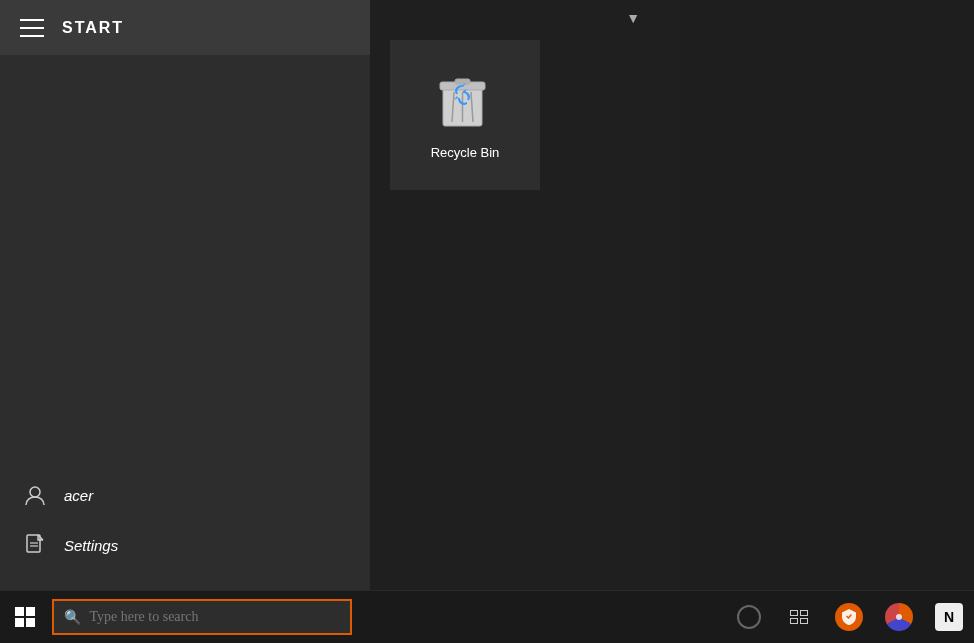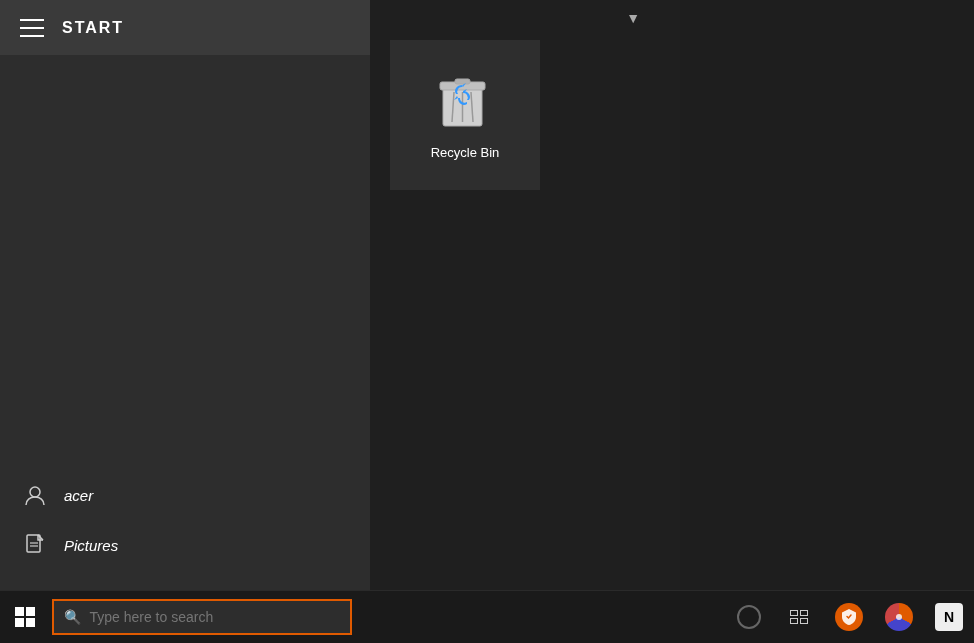--- a/index.html
+++ b/index.html
@@ -215,21 +215,21 @@
       margin-right: 8px;
     }
 
     #search-input-field {
       background: transparent;
       border: none;
       outline: none;
       color: #888888;
       font-size: 14px;
       width: 100%;
-      font-family: Liberation Sans, sans-serif;
+      font-family: Liberation Serif, serif;
     }
 
     
     #taskbar-right {
       margin-left: auto;
       display: flex;
       align-items: center;
       gap: 0;
     }
 
@@ -349,21 +349,21 @@
         <div class="menu-item">
           <div class="item-icon">
             <svg width="20" height="22" viewBox="0 0 20 22" fill="none">
               <rect x="2" y="1" width="13" height="17" rx="1" stroke="#cccccc" stroke-width="1.5" fill="none"></rect>
               <path d="M13 1l5 5" stroke="#cccccc" stroke-width="1.5"></path>
               <path d="M13 1v5h5" stroke="#cccccc" stroke-width="1.5" fill="none"></path>
               <line x1="5" y1="9" x2="13" y2="9" stroke="#cccccc" stroke-width="1.2"></line>
               <line x1="5" y1="12" x2="13" y2="12" stroke="#cccccc" stroke-width="1.2"></line>
             </svg>
           </div>
-          <span class="item-label">Pictures</span>
+          <span class="item-label">Settings</span>
         </div>
 
 
 
 
       </div>
     </div>
 
     <div id="right-panel">
 

